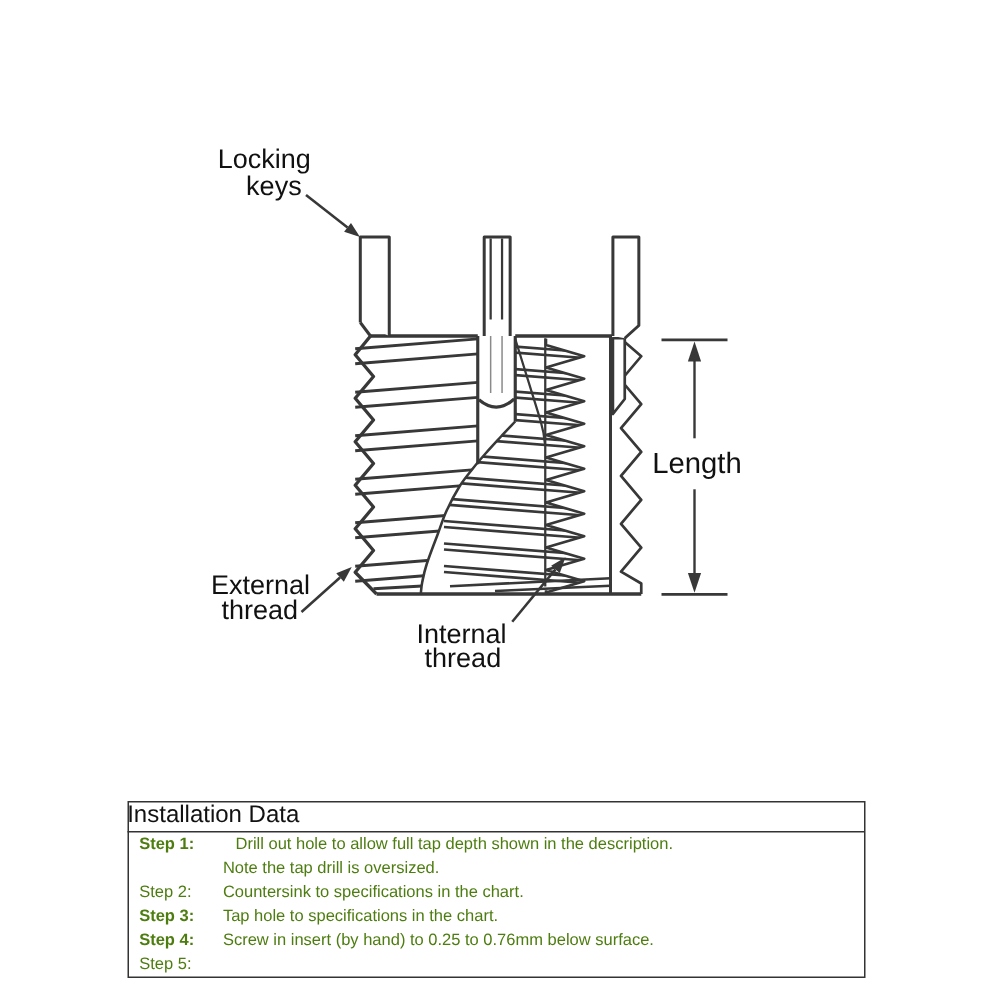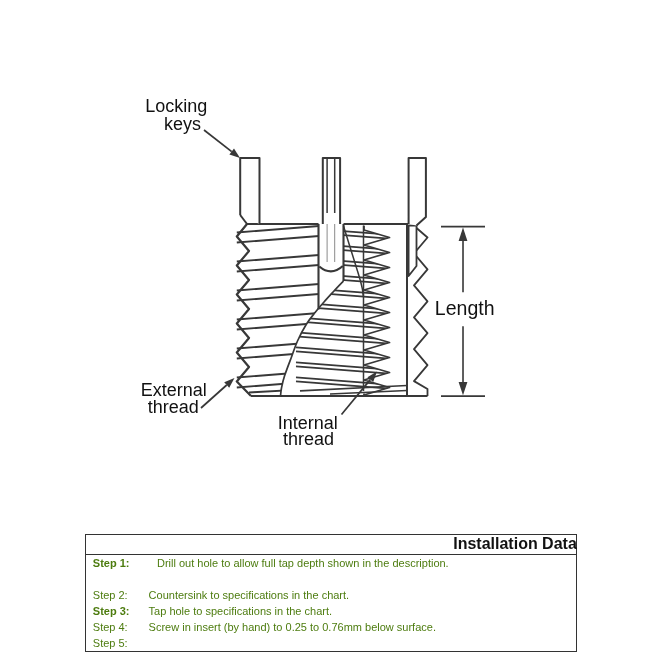--- a/index.html
+++ b/index.html
@@ -1,17 +1,17 @@
 <!DOCTYPE html>
 <html><head><meta charset="utf-8">
 <style>
 html,body{margin:0;padding:0;width:670px;height:670px;background:#ffffff;overflow:hidden}
 #wrap{position:relative;width:670px;height:594px;font-family:"Liberation Sans",sans-serif}
 #tbl{position:absolute;left:84.8px;top:533.5px;width:492px;height:118.4px;border:1.6px solid #333;box-sizing:border-box}
-#thead{position:absolute;left:84.8px;top:536.3px;width:492px;text-align:right;font-weight:bold;font-size:16px;line-height:16px;color:#111}
+#thead{position:absolute;left:84.8px;top:536.3px;width:492px;text-align:left;font-weight:normal;font-size:16px;line-height:16px;color:#111}
 #hsep{position:absolute;left:85.2px;top:554.1px;width:491px;height:1.4px;background:#333}
 .tl{position:absolute;font-size:11px;line-height:16px;color:#4d7c0f;white-space:pre}
 </style></head>
 <body>
 <div id="wrap">
 <svg width="670" height="670" viewBox="0 0 670 670" style="position:absolute;left:0;top:0">
 <filter id="soft" x="-5%" y="-5%" width="110%" height="110%">
         <feGaussianBlur stdDeviation="0.33"></feGaussianBlur>
       </filter>
 <g filter="url(#soft)">
@@ -106,20 +106,21 @@
 <text x="173.7" y="396.1" font-size="18" text-anchor="middle" font-family="Liberation Sans, sans-serif" font-weight="normal" fill="#111">External</text>
 <text x="173.2" y="412.9" font-size="18" text-anchor="middle" font-family="Liberation Sans, sans-serif" font-weight="normal" fill="#111">thread</text>
 <text x="307.7" y="428.6" font-size="18" text-anchor="middle" font-family="Liberation Sans, sans-serif" font-weight="normal" fill="#111">Internal</text>
 <text x="308.6" y="444.8" font-size="18" text-anchor="middle" font-family="Liberation Sans, sans-serif" font-weight="normal" fill="#111">thread</text>
 </svg>
 <div id="tbl"></div>
 <div id="hsep"></div>
 <div id="thead">Installation Data</div>
 <div class="tl" style="top:555.0px;left:92.8px;font-weight:bold">Step 1:</div>
 <div class="tl" style="top:555.0px;left:157px">Drill out hole to allow full tap depth shown in the description.</div>
+<div class="tl" style="top:571.0px;left:148.6px">Note the tap drill is oversized.</div>
 <div class="tl" style="top:587.0px;left:92.8px;font-weight:normal">Step 2:</div>
 <div class="tl" style="top:587.0px;left:148.6px">Countersink to specifications in the chart.</div>
 <div class="tl" style="top:603.0px;left:92.8px;font-weight:bold">Step 3:</div>
 <div class="tl" style="top:603.0px;left:148.6px">Tap hole to specifications in the chart.</div>
-<div class="tl" style="top:619.0px;left:92.8px;font-weight:normal">Step 4:</div>
+<div class="tl" style="top:619.0px;left:92.8px;font-weight:bold">Step 4:</div>
 <div class="tl" style="top:619.0px;left:148.6px">Screw in insert (by hand) to 0.25 to 0.76mm below surface.</div>
 <div class="tl" style="top:635.0px;left:92.8px;font-weight:normal">Step 5:</div>
 </div>
 
 </body></html>

